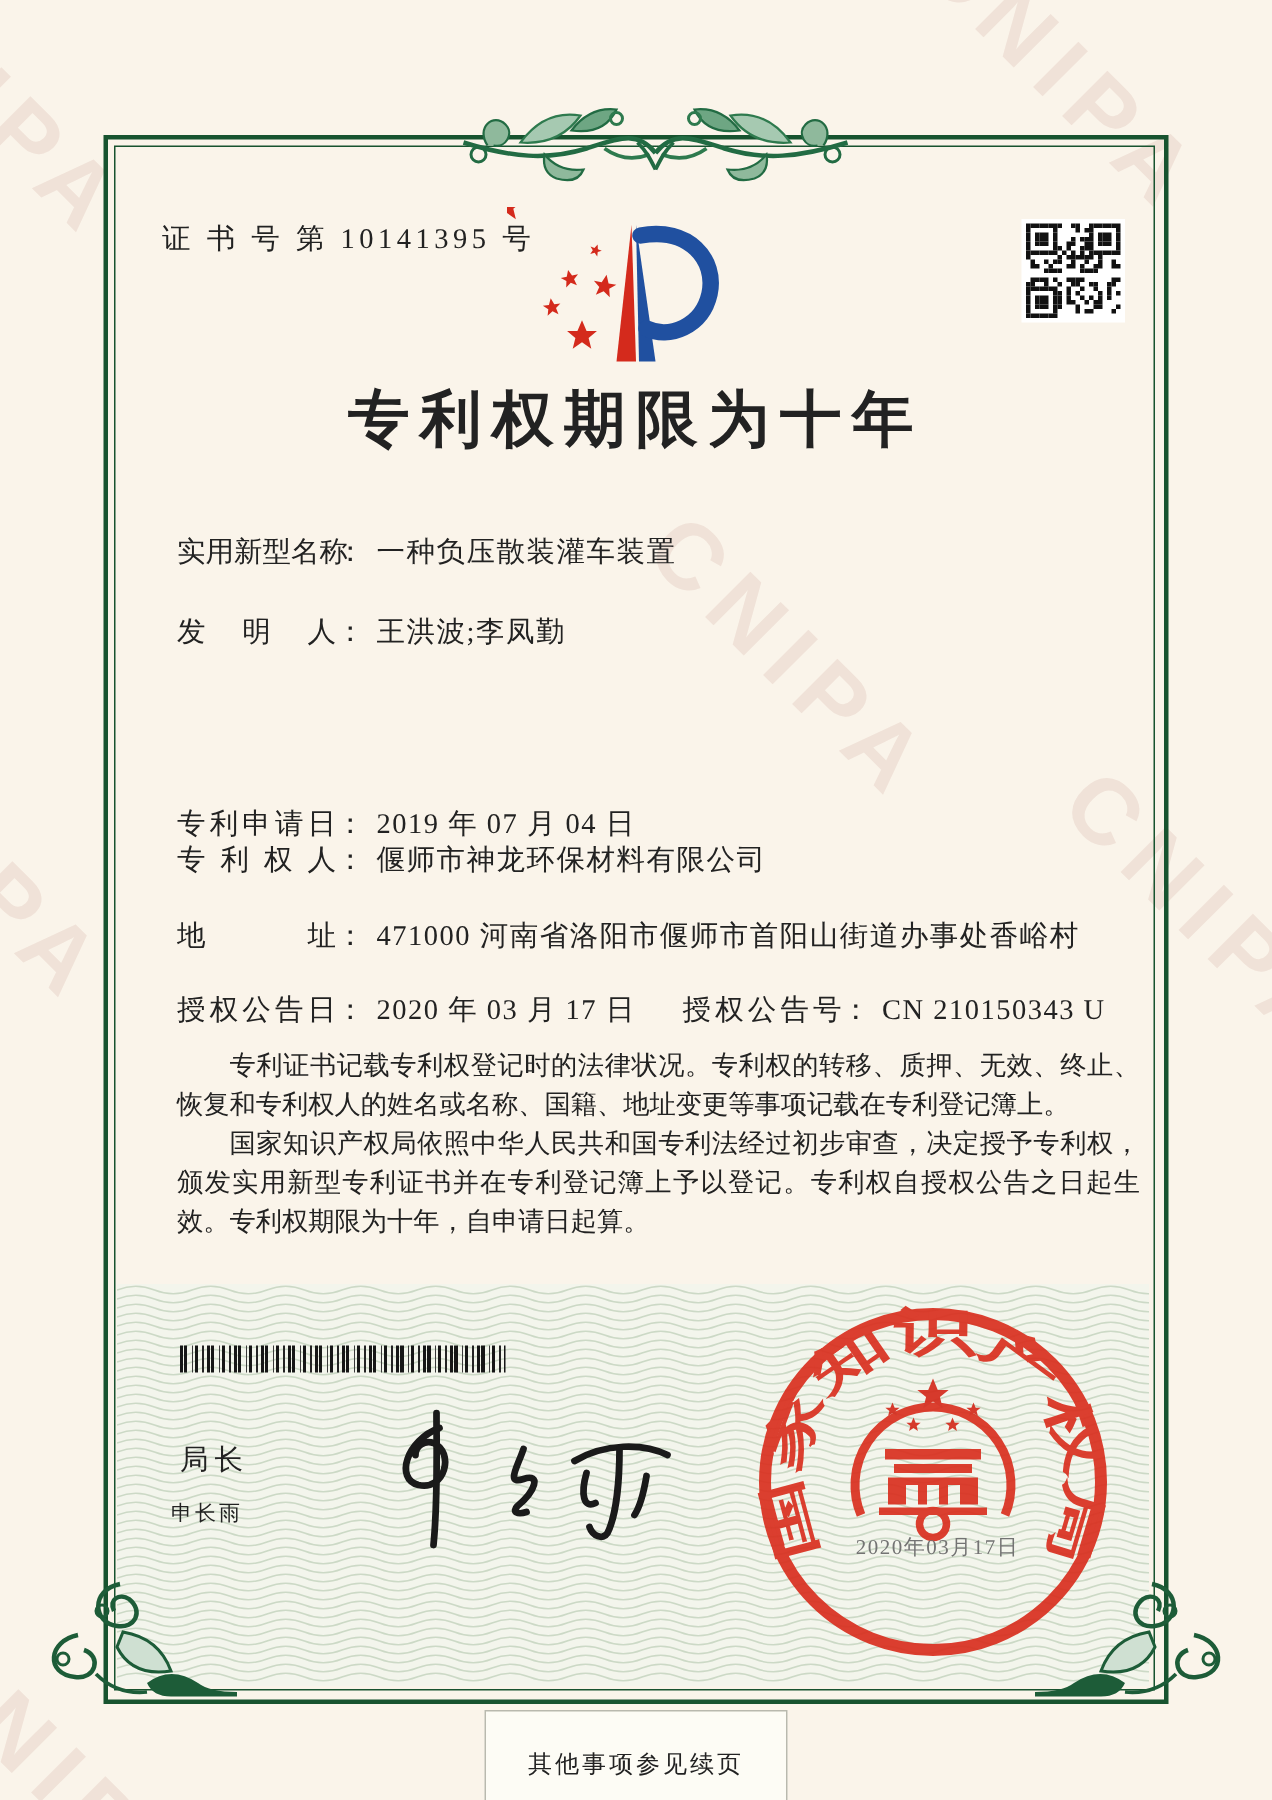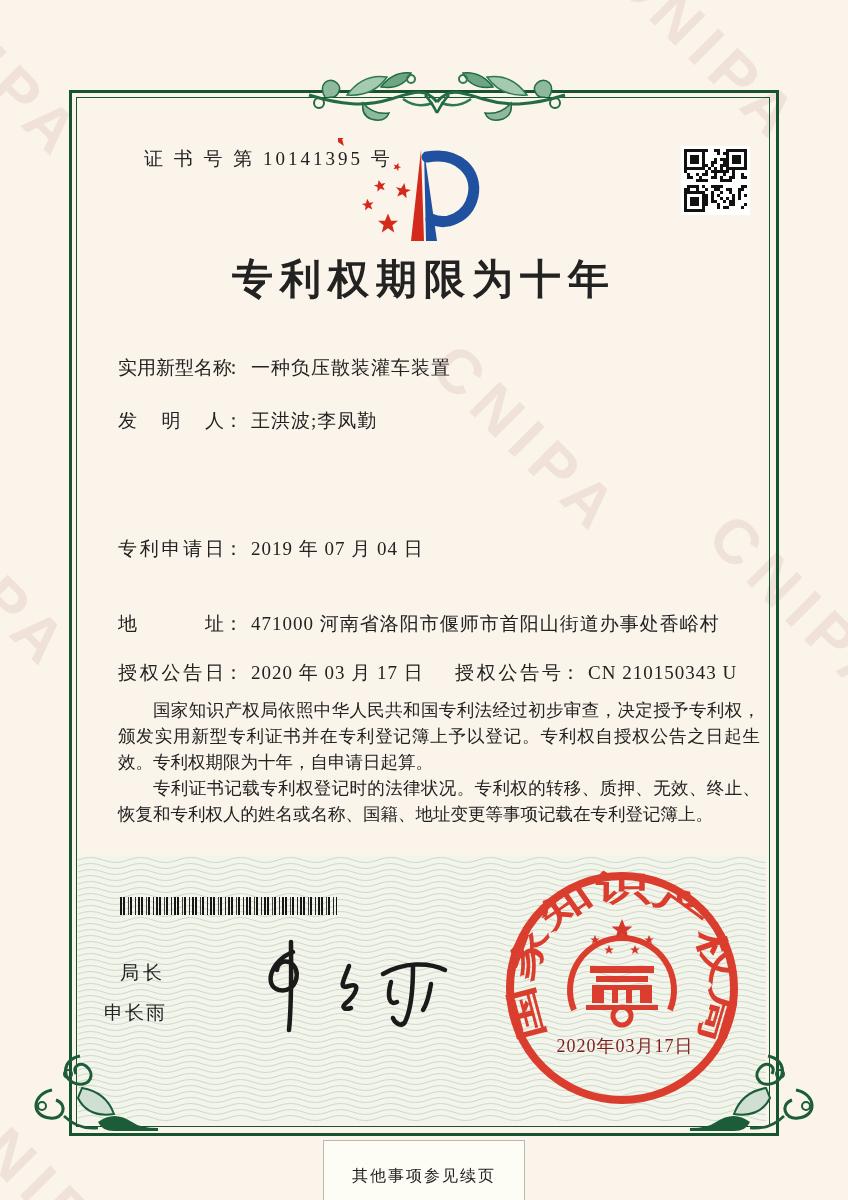--- a/index.html
+++ b/index.html
@@ -37,21 +37,21 @@
   .ornament{position:absolute;}
   
   .band{
     position:absolute;left:78px;top:856px;width:688px;height:268px;
     background:#f3f5ec;
   }
   .band svg{display:block;}
   
   .cert-no{
     position:absolute;left:108px;top:146px;
-    font-size:19px;letter-spacing:3px;margin-left:36px;
+    font-size:19px;letter-spacing:3px;
   }
   .logo{position:absolute;left:338px;top:138px;}
   .qr{
     position:absolute;left:681px;top:146px;
     background:#fff;padding:3px;
   }
   .qr-grid{display:grid;grid-template-columns:repeat(21,3px);grid-auto-rows:3px;}
   .qr-grid .on{background:#111;}
   .title{
     position:absolute;left:0;top:252px;width:100%;
@@ -78,26 +78,26 @@
   .barcode{
     position:absolute;left:120px;top:897px;width:217px;height:18px;
     background:repeating-linear-gradient(90deg,
       #161616 0 2px,rgba(0,0,0,0) 2px 3px,
       #161616 3px 5px,rgba(0,0,0,0) 5px 8px,
       #3a3a3a 8px 9px,rgba(0,0,0,0) 9px 10px,
       #161616 10px 12px,rgba(0,0,0,0) 12px 15px,
       #242424 15px 16px,rgba(0,0,0,0) 16px 18px);
   }
   .signer-title{position:absolute;left:120px;top:960px;font-size:19px;letter-spacing:4px;font-family:"Liberation Sans","DejaVu Sans",sans-serif;}
-  .signer-name{position:absolute;left:104px;top:1000px;font-size:19px;letter-spacing:2px;font-family:Liberation Serif, serif;}
+  .signer-name{position:absolute;left:114px;top:1000px;font-size:14px;letter-spacing:2px;font-family:Liberation Serif, serif;}
   .signature{position:absolute;left:245px;top:938px;}
   .seal{position:absolute;left:497px;top:868px;width:250px;height:240px;}
   .seal-date{
-    position:absolute;left:28px;top:166px;width:200px;
-    text-align:center;font-size:18px;letter-spacing:1px;color:#7f1d1d;
+    position:absolute;left:28px;top:155px;width:200px;
+    text-align:center;font-size:14px;letter-spacing:1px;color:#737373;
   }
   .page-num{
     position:absolute;left:0;top:1144px;width:100%;
     text-align:center;font-size:15px;letter-spacing:2px;
   }
   .note-box{
     position:absolute;left:50%;top:1140px;transform:translateX(-50%);
     border:1px solid #b9b9ae;background:#fdfcf5;
     padding:25px 28px;font-size:16px;letter-spacing:2px;white-space:nowrap;
   }
@@ -662,34 +662,37 @@
 
   <div class="row" style="top:408px">
     <span class="flabel">发明人</span><span class="colon">：</span><span class="fvalue">王洪波;李凤勤</span>
   </div>
   <div class="row" style="top:355px">
     <span class="flabel">实用新型名称</span><span class="colon">：</span><span class="fvalue">一种负压散装灌车装置</span>
   </div>
   <div class="row" style="top:536px">
     <span class="flabel">专利申请日</span><span class="colon">：</span><span class="fvalue">2019 年 07 月 04 日</span>
   </div>
+  <div class="row" style="top:560px">
+    <span class="flabel">专利权人</span><span class="colon">：</span><span class="fvalue">偃师市神龙环保材料有限公司</span>
+  </div>
   <div class="row" style="top:611px">
     <span class="flabel">地址</span><span class="colon">：</span><span class="fvalue">471000 河南省洛阳市偃师市首阳山街道办事处香峪村</span>
   </div>
 
   <div class="row" style="top:660px">
     <span class="flabel">授权公告日</span><span class="colon">：</span><span class="fvalue">2020 年 03 月 17 日</span>
     <span class="pair2">
       <span class="flabel">授权公告号</span><span class="colon">：</span><span class="fvalue">CN 210150343 U</span>
     </span>
   </div>
 
   <div class="body-text">
+    <p>专利证书记载专利权登记时的法律状况。专利权的转移、质押、无效、终止、恢复和专利权人的姓名或名称、国籍、地址变更等事项记载在专利登记簿上。</p>
     <p>国家知识产权局依照中华人民共和国专利法经过初步审查，决定授予专利权，颁发实用新型专利证书并在专利登记簿上予以登记。专利权自授权公告之日起生效。专利权期限为十年，自申请日起算。</p>
-    <p>专利证书记载专利权登记时的法律状况。专利权的转移、质押、无效、终止、恢复和专利权人的姓名或名称、国籍、地址变更等事项记载在专利登记簿上。</p>
   </div>
 
   <div class="barcode"></div>
 
   <div class="signer-title">局长</div>
   <div class="signer-name">申长雨</div>
 
   <svg class="signature" width="215" height="100" viewBox="0 0 215 100">
     <g fill="none" stroke="#1a1a1a" stroke-width="4.5" stroke-linecap="round">
       <path d="M48,14 C26,22 18,48 34,52 C52,56 58,30 44,24 C38,22 32,26 32,32"></path>

